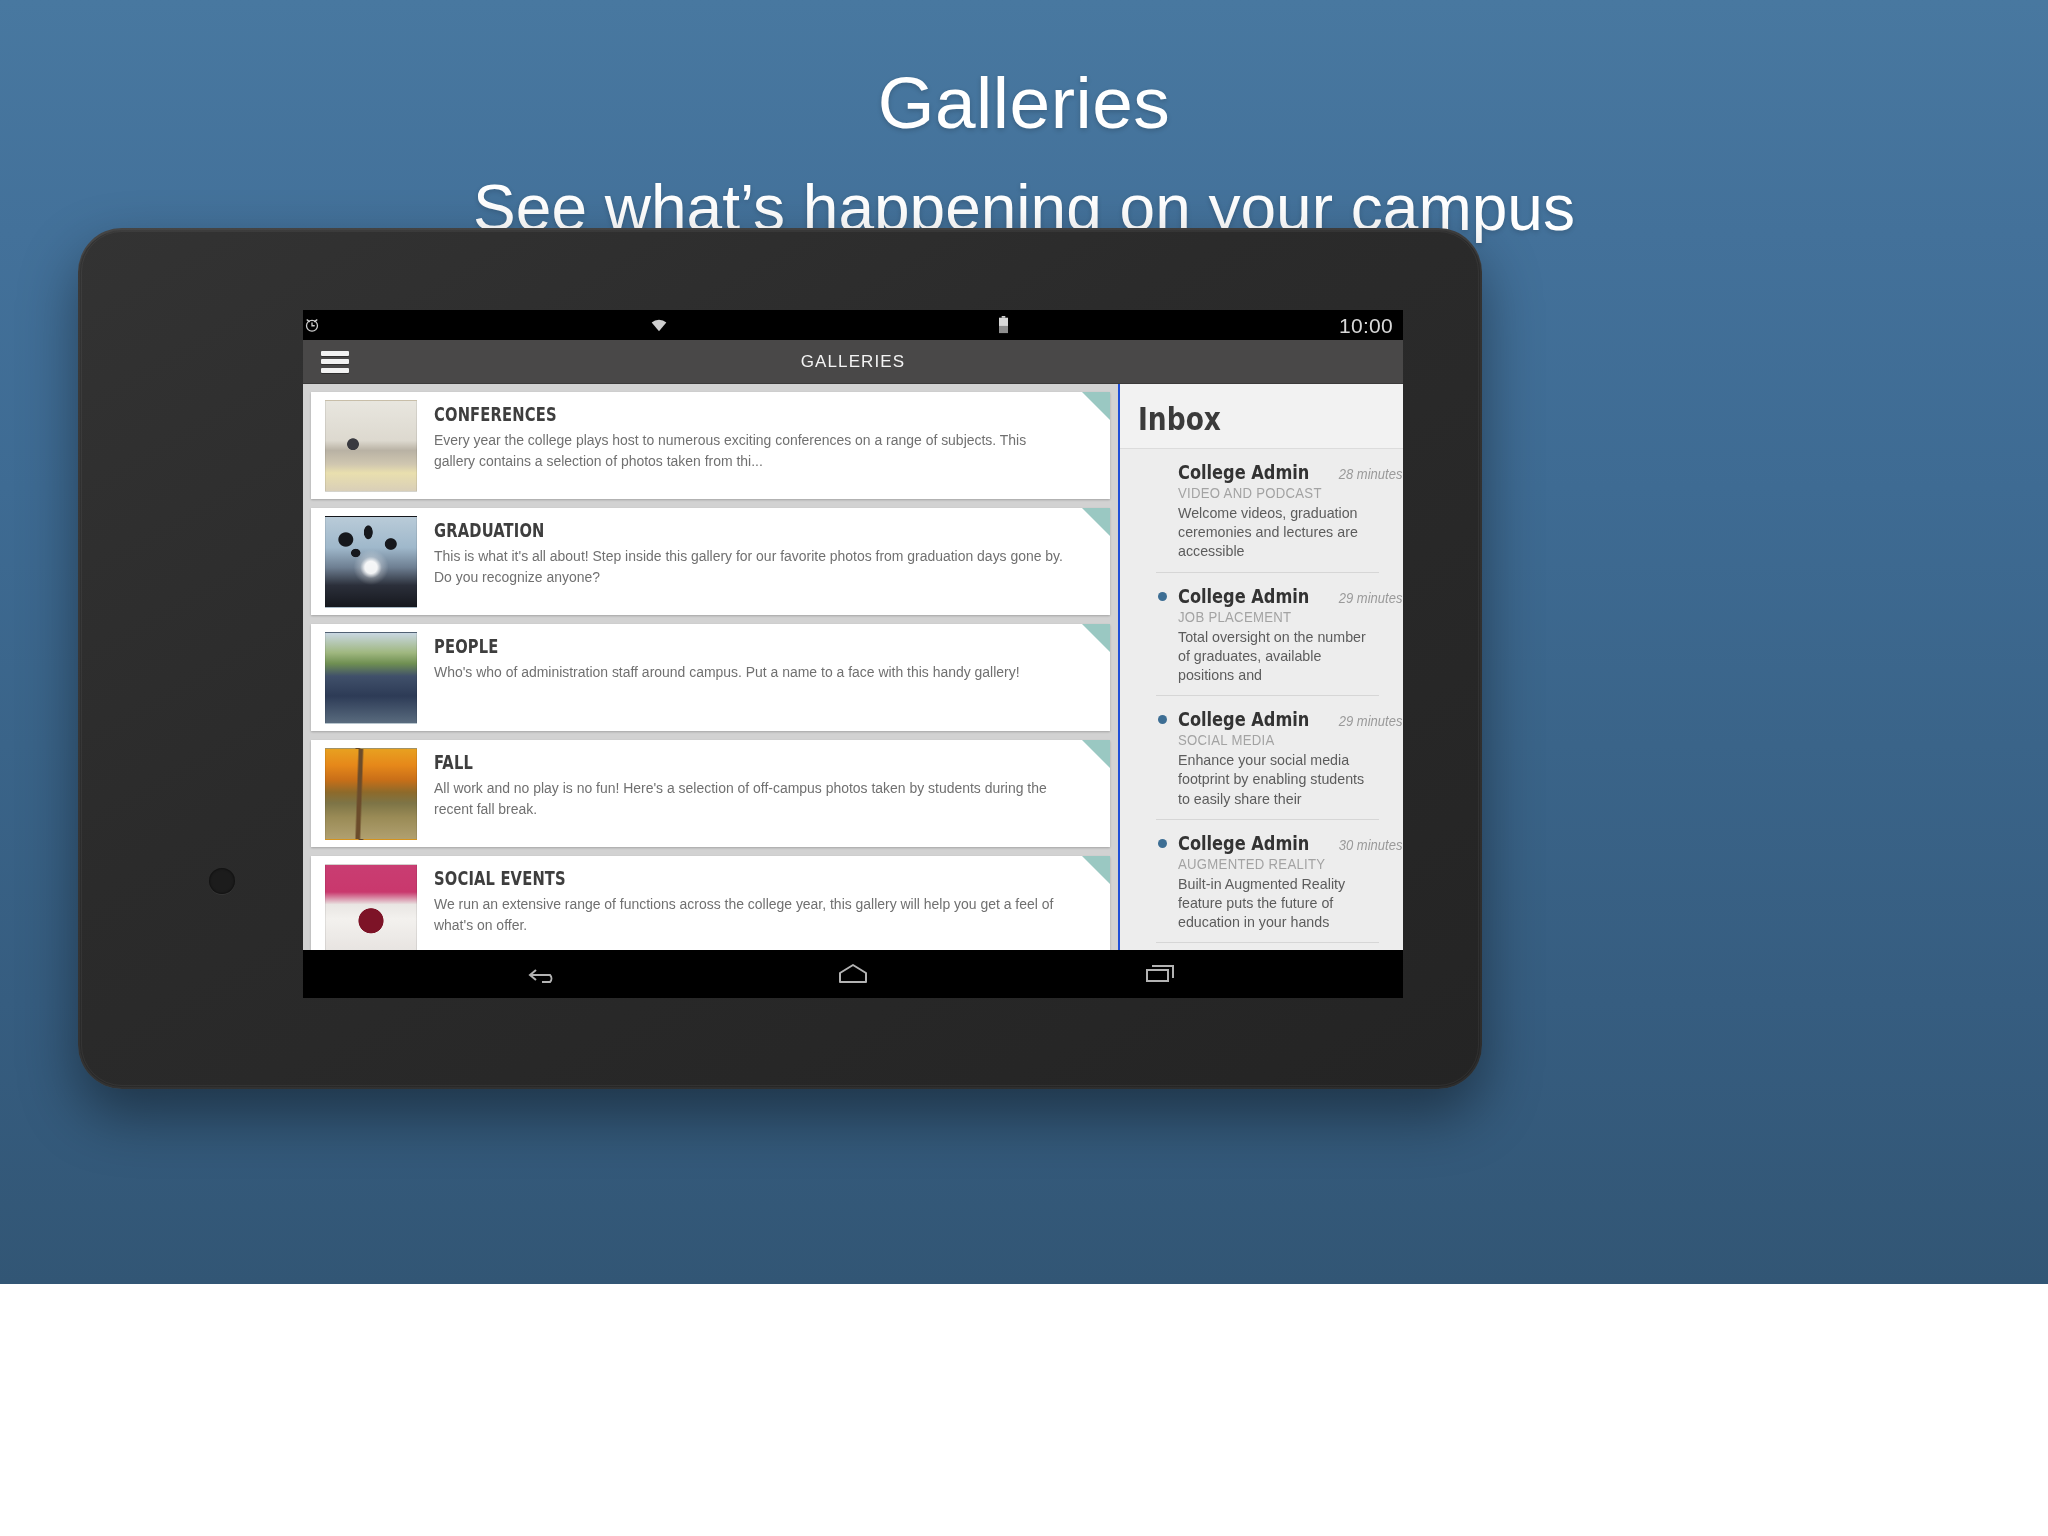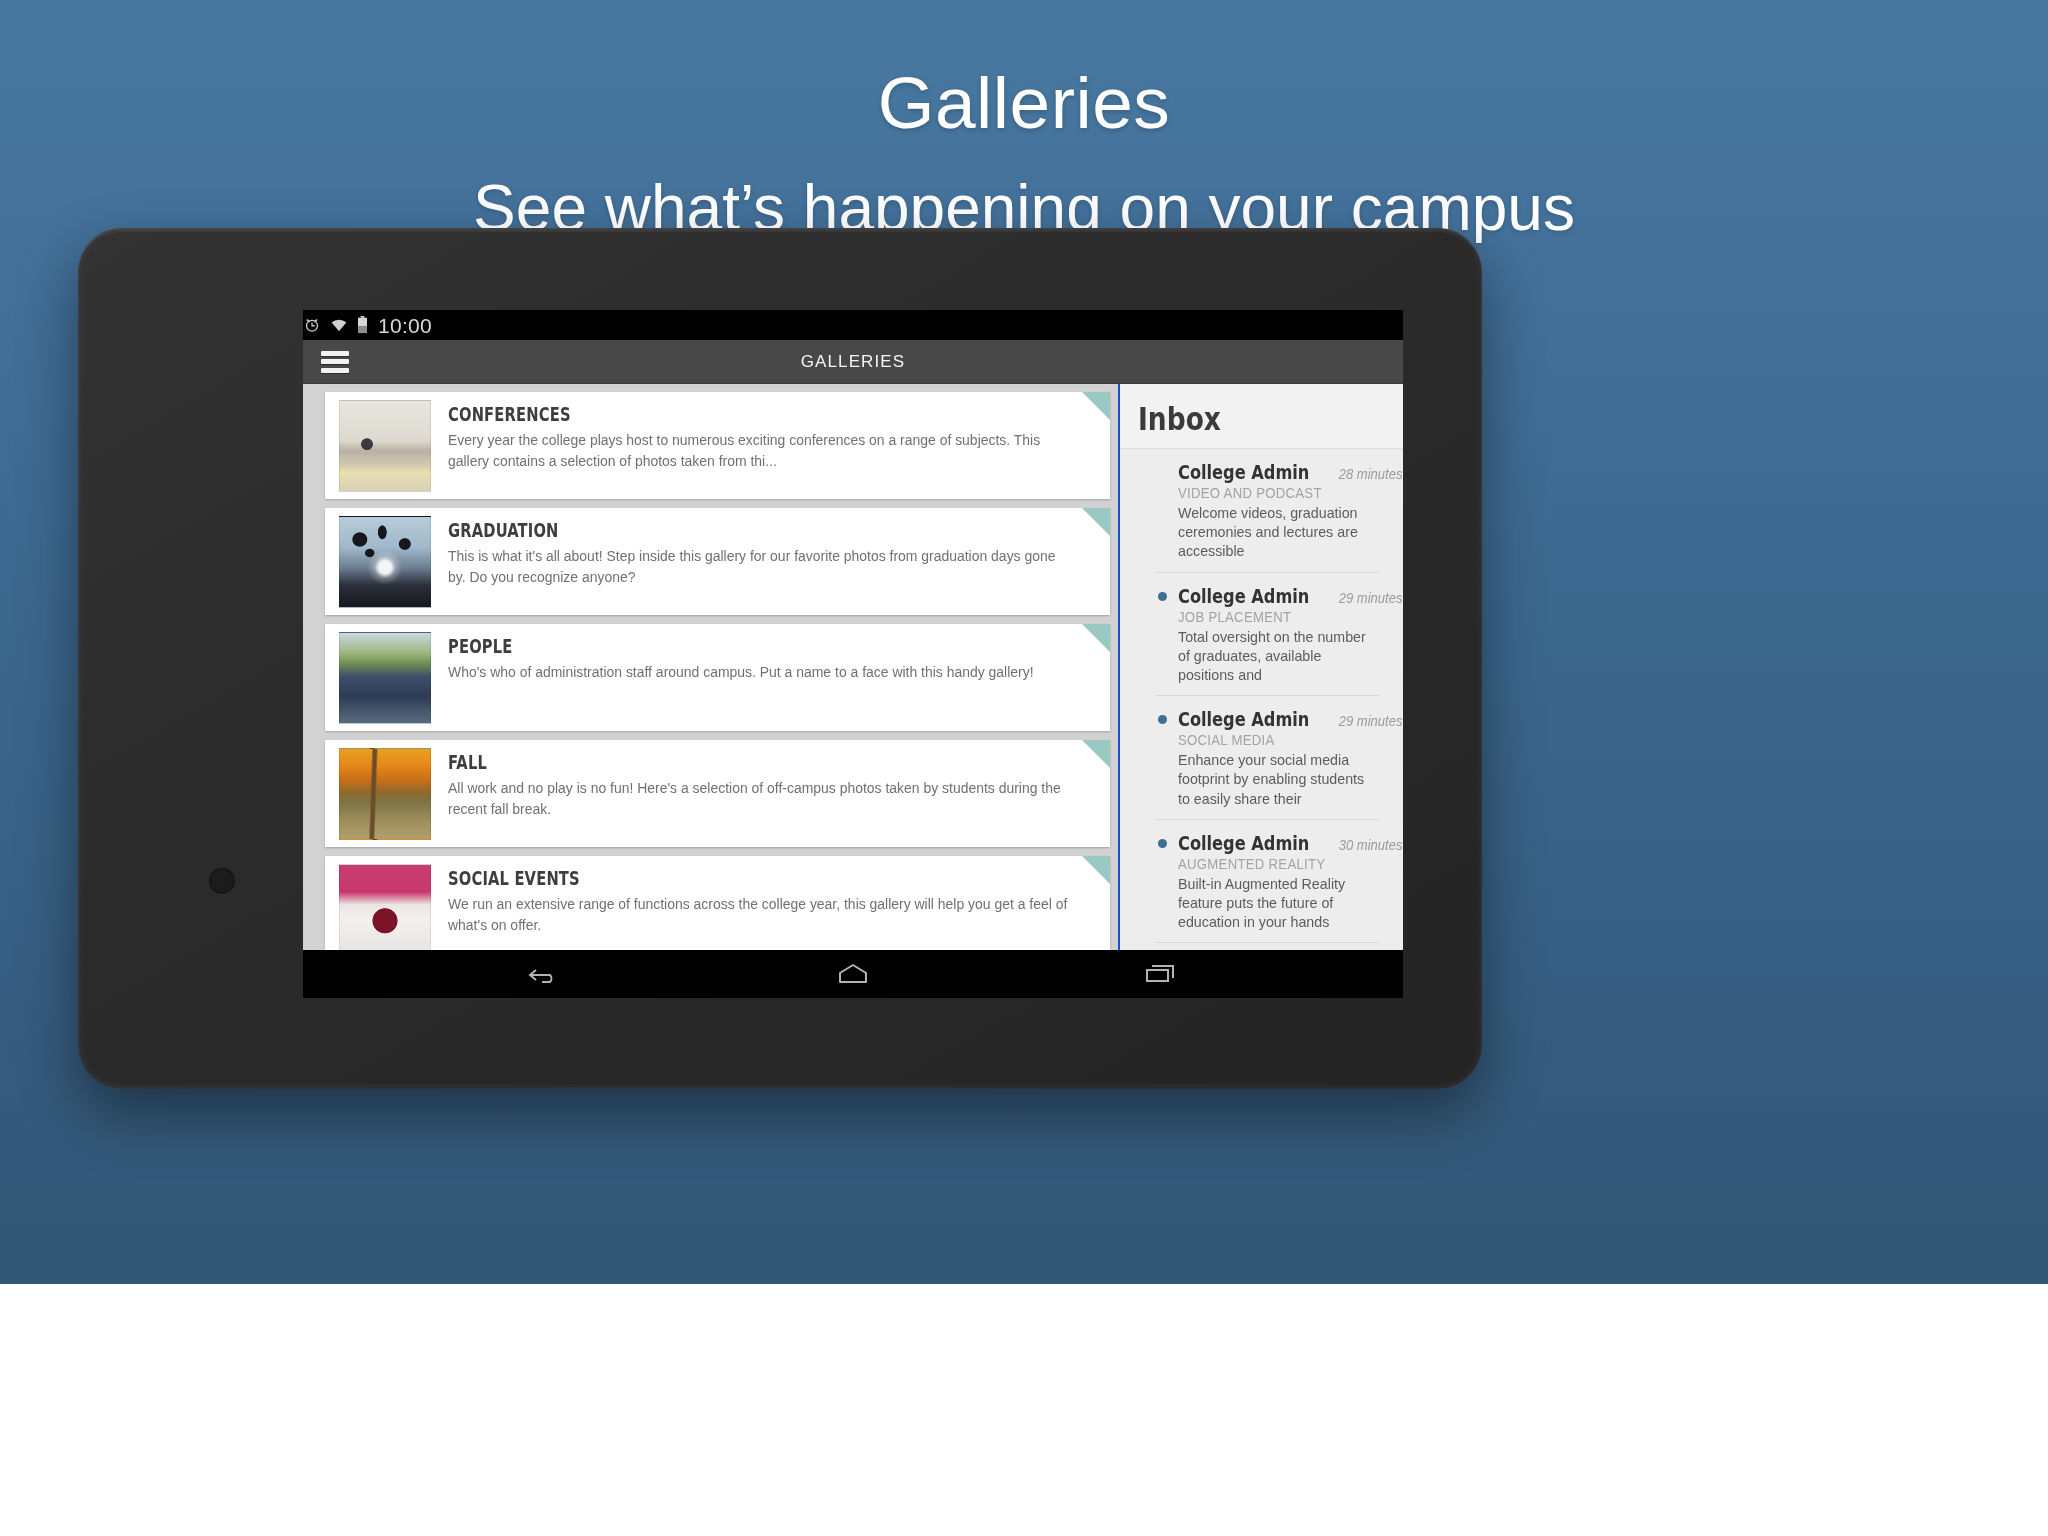--- a/index.html
+++ b/index.html
@@ -91,21 +91,21 @@
     background: #000;
     overflow: hidden;
   }
 
   
   #statusbar {
     height: 30px;
     background: #000000;
     display: flex;
     align-items: center;
-    justify-content: flex-start;
+    justify-content: space-between;
     padding-right: 10px;
     gap: 8px;
   }
   #statusbar .sicon { display: block; }
   #statusbar .time {
     color: #d8d8d8;
     font-size: 21px;
     line-height: 1;
     letter-spacing: 0.3px;
     margin-left: 2px;
@@ -154,21 +154,21 @@
     position: relative;
     height: 566px;
     display: flex;
     background: #cfcfcf;
   }
 
   
   #gallery-list {
     width: 815px;
     background: #d2d2d2;
-    padding: 8px 8px 0 22px;
+    padding: 8px 8px 0 8px;
     overflow: hidden;
   }
   .gallery-card {
     position: relative;
     background: #ffffff;
     height: 107px;
     margin-bottom: 9px;
     box-shadow: 0 1px 2px rgba(0,0,0,0.22);
     display: flex;
     overflow: hidden;

